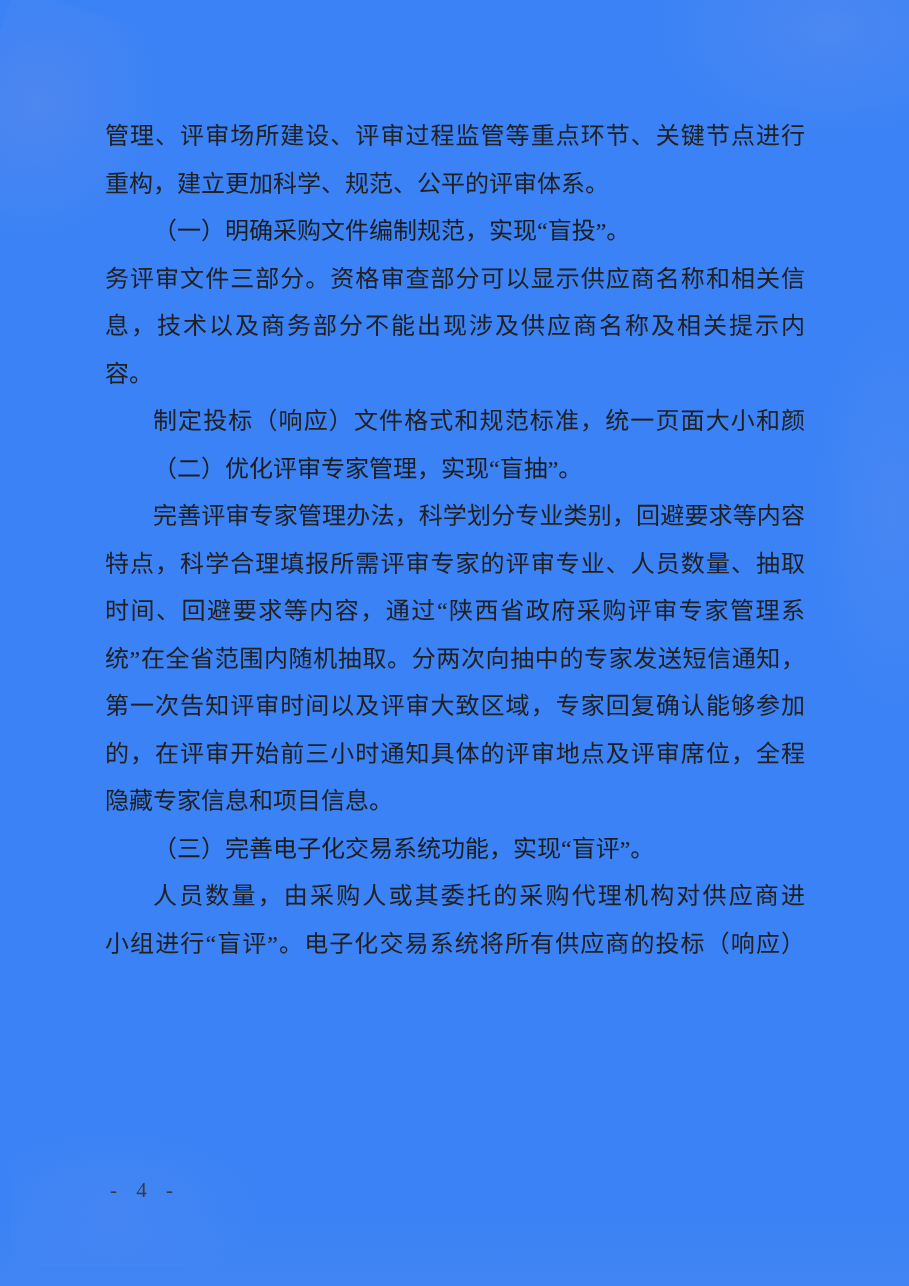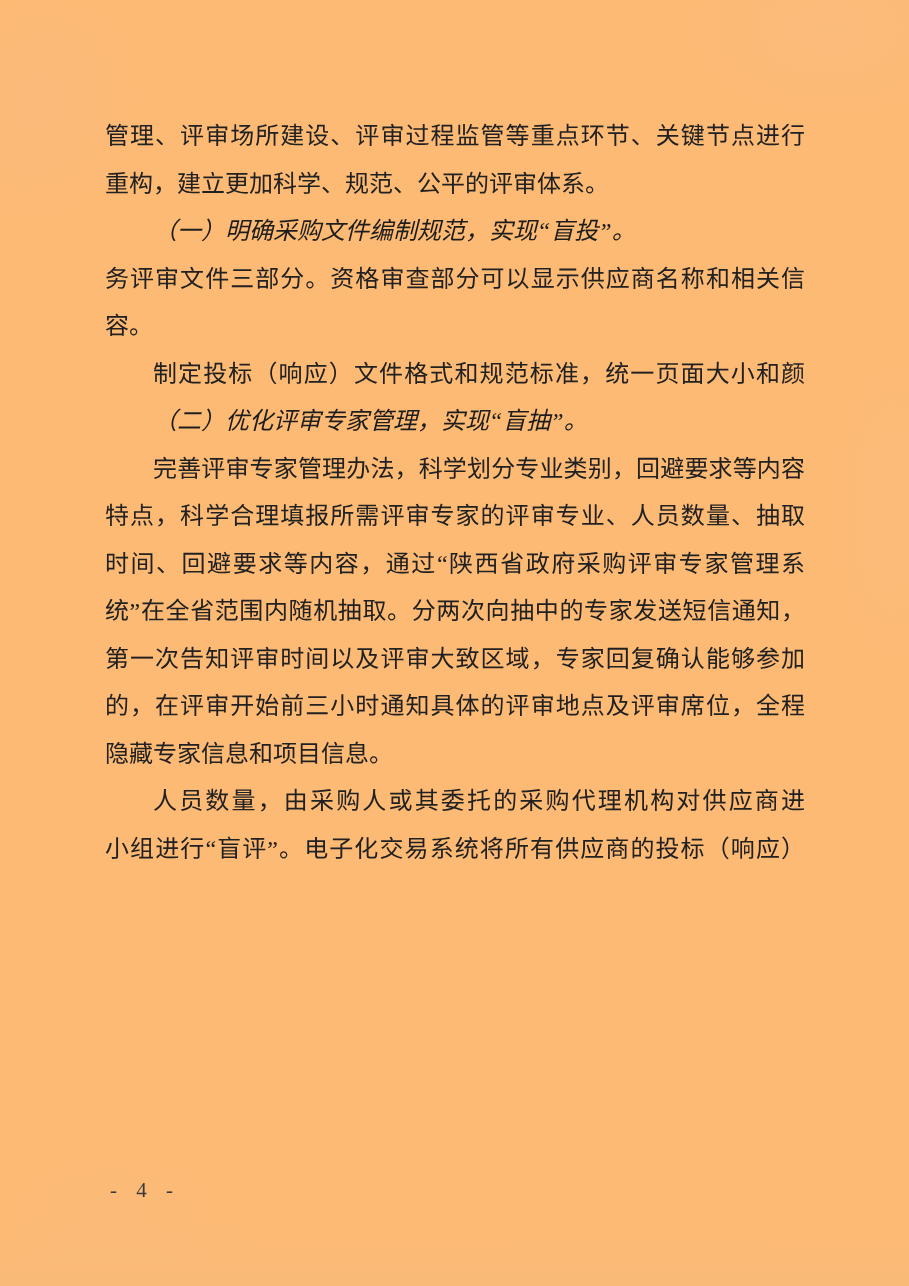--- a/index.html
+++ b/index.html
@@ -4,21 +4,21 @@
 <style>
   html, body {
     margin: 0;
     padding: 0;
     background: #ffffff;
   }
   .page {
     position: relative;
     width: 909px;
     height: 1286px;
-    background: #fdba74;
+    background: #3b82f6;
     overflow: hidden;
     font-family: "Liberation Serif", "DejaVu Serif", serif;
   }
   
   .artifact {
     position: absolute;
     pointer-events: none;
   }
   .artifact-topleft {
     left: -30px; top: 10px; width: 190px; height: 260px;
@@ -59,21 +59,20 @@
   .ln.j {
     white-space: normal;
     text-align: justify;
     text-align-last: justify;
   }
   .ln.ind {
     text-indent: 2em;
   }
   .heading {
     color: #1d1d1d;
-    font-style: italic;
   }
   .page-number {
     position: absolute;
     left: 110px;
     top: 1176px;
     font-size: 21px;
     line-height: 28px;
     color: #3a3a3a;
     letter-spacing: 7px;
     font-family: "Liberation Serif", "DejaVu Serif", serif;
@@ -88,29 +87,31 @@
   <div class="artifact artifact-topright"></div>
   <div class="artifact artifact-midright"></div>
   <div class="artifact artifact-bottom"></div>
   <div class="artifact artifact-bottomleft"></div>
 
   <div class="text-block">
     <div class="ln j">管理、评审场所建设、评审过程监管等重点环节、关键节点进行</div>
     <div class="ln">重构，建立更加科学、规范、公平的评审体系。</div>
     <div class="ln ind heading">（一）明确采购文件编制规范，实现“盲投”。</div>
     <div class="ln j">务评审文件三部分。资格审查部分可以显示供应商名称和相关信</div>
+    <div class="ln j">息，技术以及商务部分不能出现涉及供应商名称及相关提示内</div>
     <div class="ln">容。</div>
     <div class="ln ind j">制定投标（响应）文件格式和规范标准，统一页面大小和颜</div>
     <div class="ln ind heading">（二）优化评审专家管理，实现“盲抽”。</div>
     <div class="ln ind j">完善评审专家管理办法，科学划分专业类别，回避要求等内容</div>
     <div class="ln j">特点，科学合理填报所需评审专家的评审专业、人员数量、抽取</div>
     <div class="ln j">时间、回避要求等内容，通过“陕西省政府采购评审专家管理系</div>
     <div class="ln j">统”在全省范围内随机抽取。分两次向抽中的专家发送短信通知，</div>
     <div class="ln j">第一次告知评审时间以及评审大致区域，专家回复确认能够参加</div>
     <div class="ln j">的，在评审开始前三小时通知具体的评审地点及评审席位，全程</div>
     <div class="ln">隐藏专家信息和项目信息。</div>
+    <div class="ln ind heading">（三）完善电子化交易系统功能，实现“盲评”。</div>
     <div class="ln ind j">人员数量，由采购人或其委托的采购代理机构对供应商进</div>
     <div class="ln j">小组进行“盲评”。电子化交易系统将所有供应商的投标（响应）</div>
   </div>
 
   <div class="page-number">- 4 -</div>
 
 </div>
 
 </body></html>

